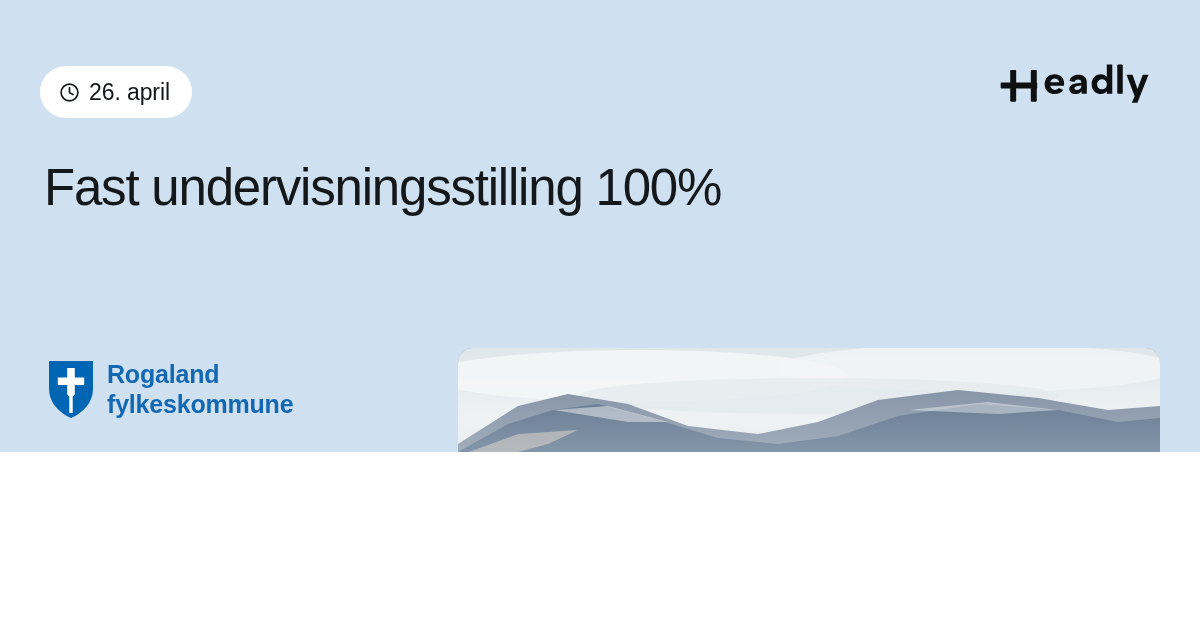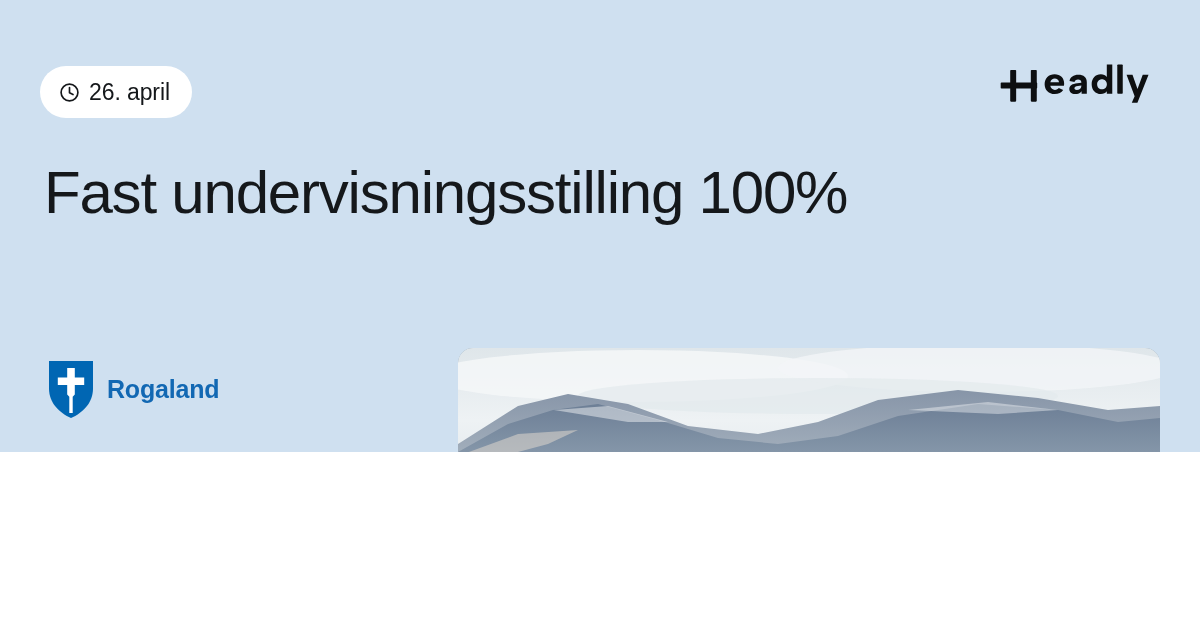--- a/index.html
+++ b/index.html
@@ -58,21 +58,21 @@
     height: 46px;
   }
   .brand svg { display: block; width: 100%; height: 100%; }
 
   
   .headline {
     position: absolute;
     left: 44px;
     top: 158px;
     width: 1060px;
-    font-size: 60px;
+    font-size: 51px;
     line-height: 1.17;
     font-weight: 400;
     color: #15181b;
     letter-spacing: -1.2px;
     margin: 0;
   }
   .headline .line { display: block; white-space: nowrap; }
 
   
   .county-logo {
@@ -153,20 +153,21 @@
 
   <div class="county-logo">
     <span class="shield-icon">
       <svg viewBox="0 0 46 59" xmlns="http://www.w3.org/2000/svg">
         <path d="M1 1h44v27.5C45 43 34.5 53 23 58 11.5 53 1 43 1 28.5V1Z" fill="#0066b3"></path>
         <path d="M19.2 8h7.6v9.4h9.4v7.6h-9.4v9.6l-2.1 2.1v16.2h-3.4V36.7l-2.1-2.1V25H9.8v-7.6h9.4V8Z" fill="#ffffff"></path>
       </svg>
     </span>
     <span class="logo-text">
       <span>Rogaland</span>
+      <span>fylkeskommune</span>
     </span>
   </div>
 
   <div class="photo" aria-label="Suspension bridge crossing a fjord with mountains in the background">
     <svg viewBox="0 0 702 320" preserveAspectRatio="xMidYMid slice" xmlns="http://www.w3.org/2000/svg">
       <defs>
         <linearGradient id="sky" x1="0" y1="0" x2="0" y2="1">
           <stop offset="0%" stop-color="#dfe6ea"></stop>
           <stop offset="60%" stop-color="#eef2f4"></stop>
           <stop offset="100%" stop-color="#e4eaee"></stop>

